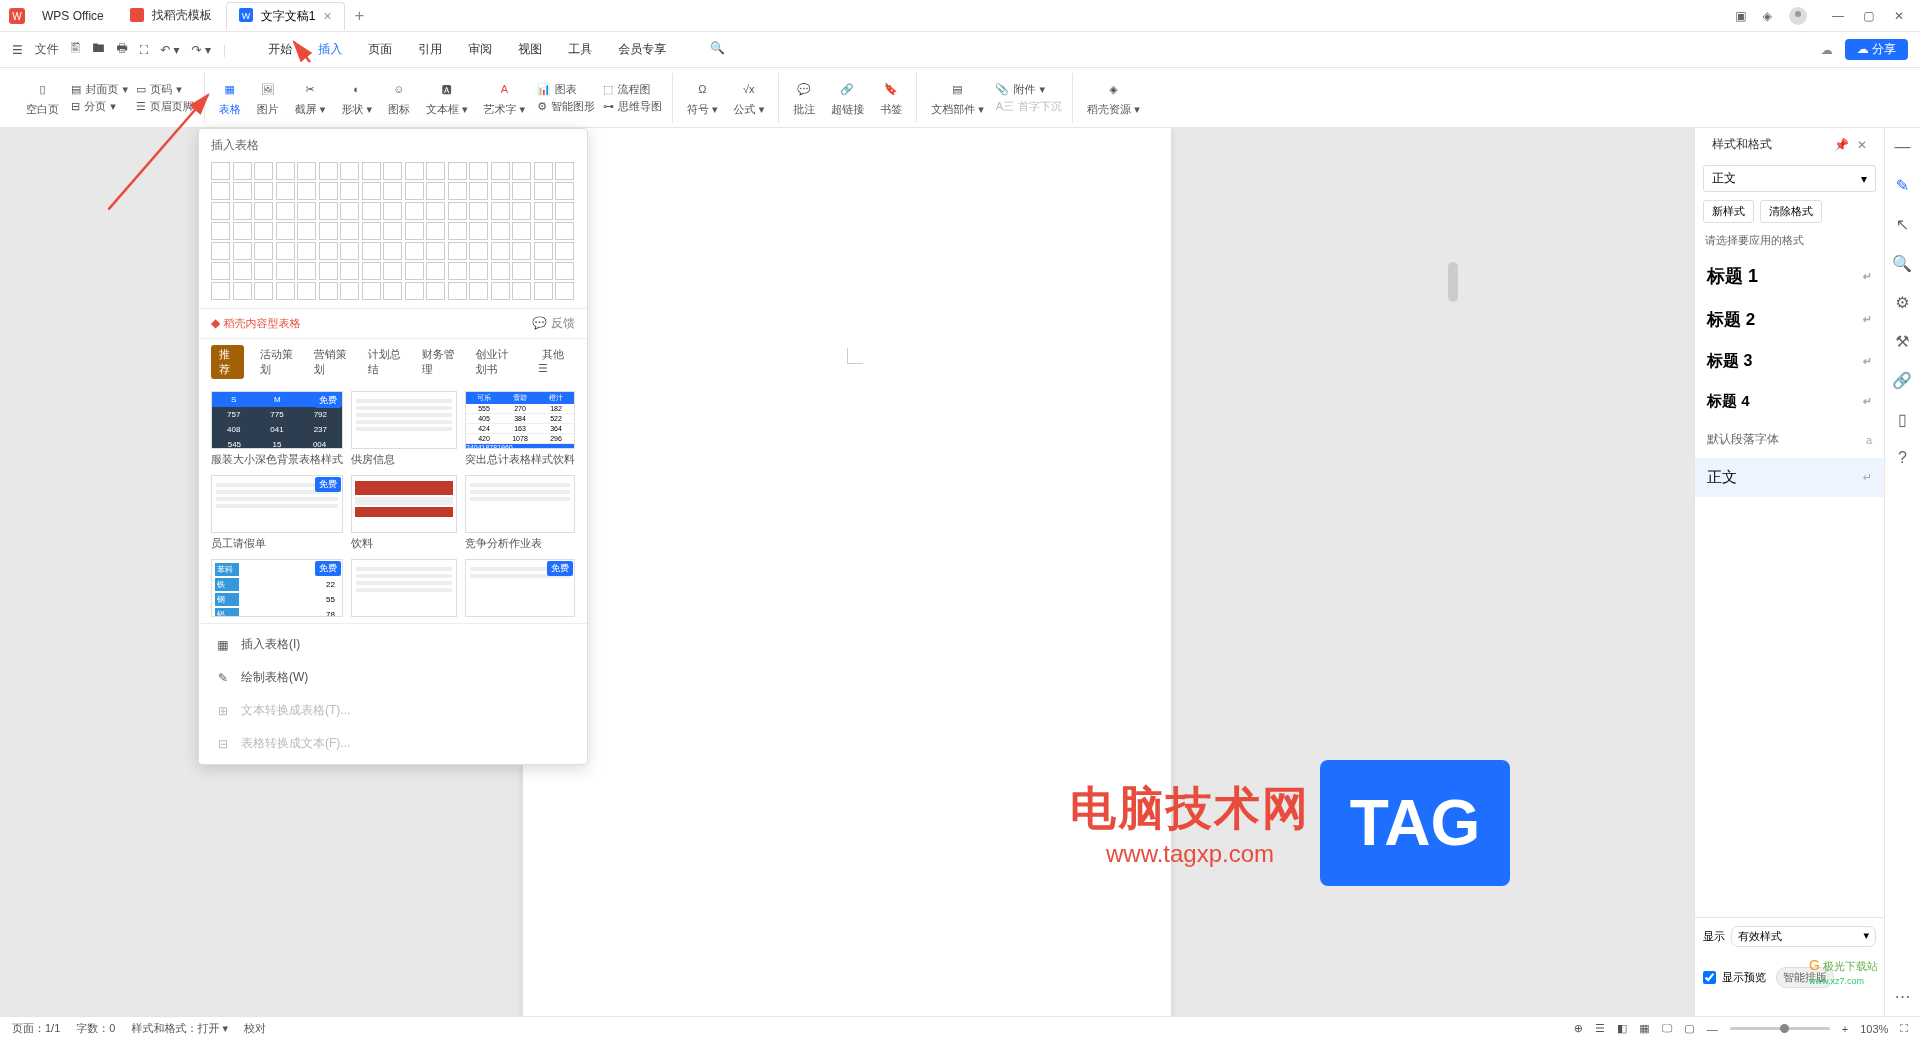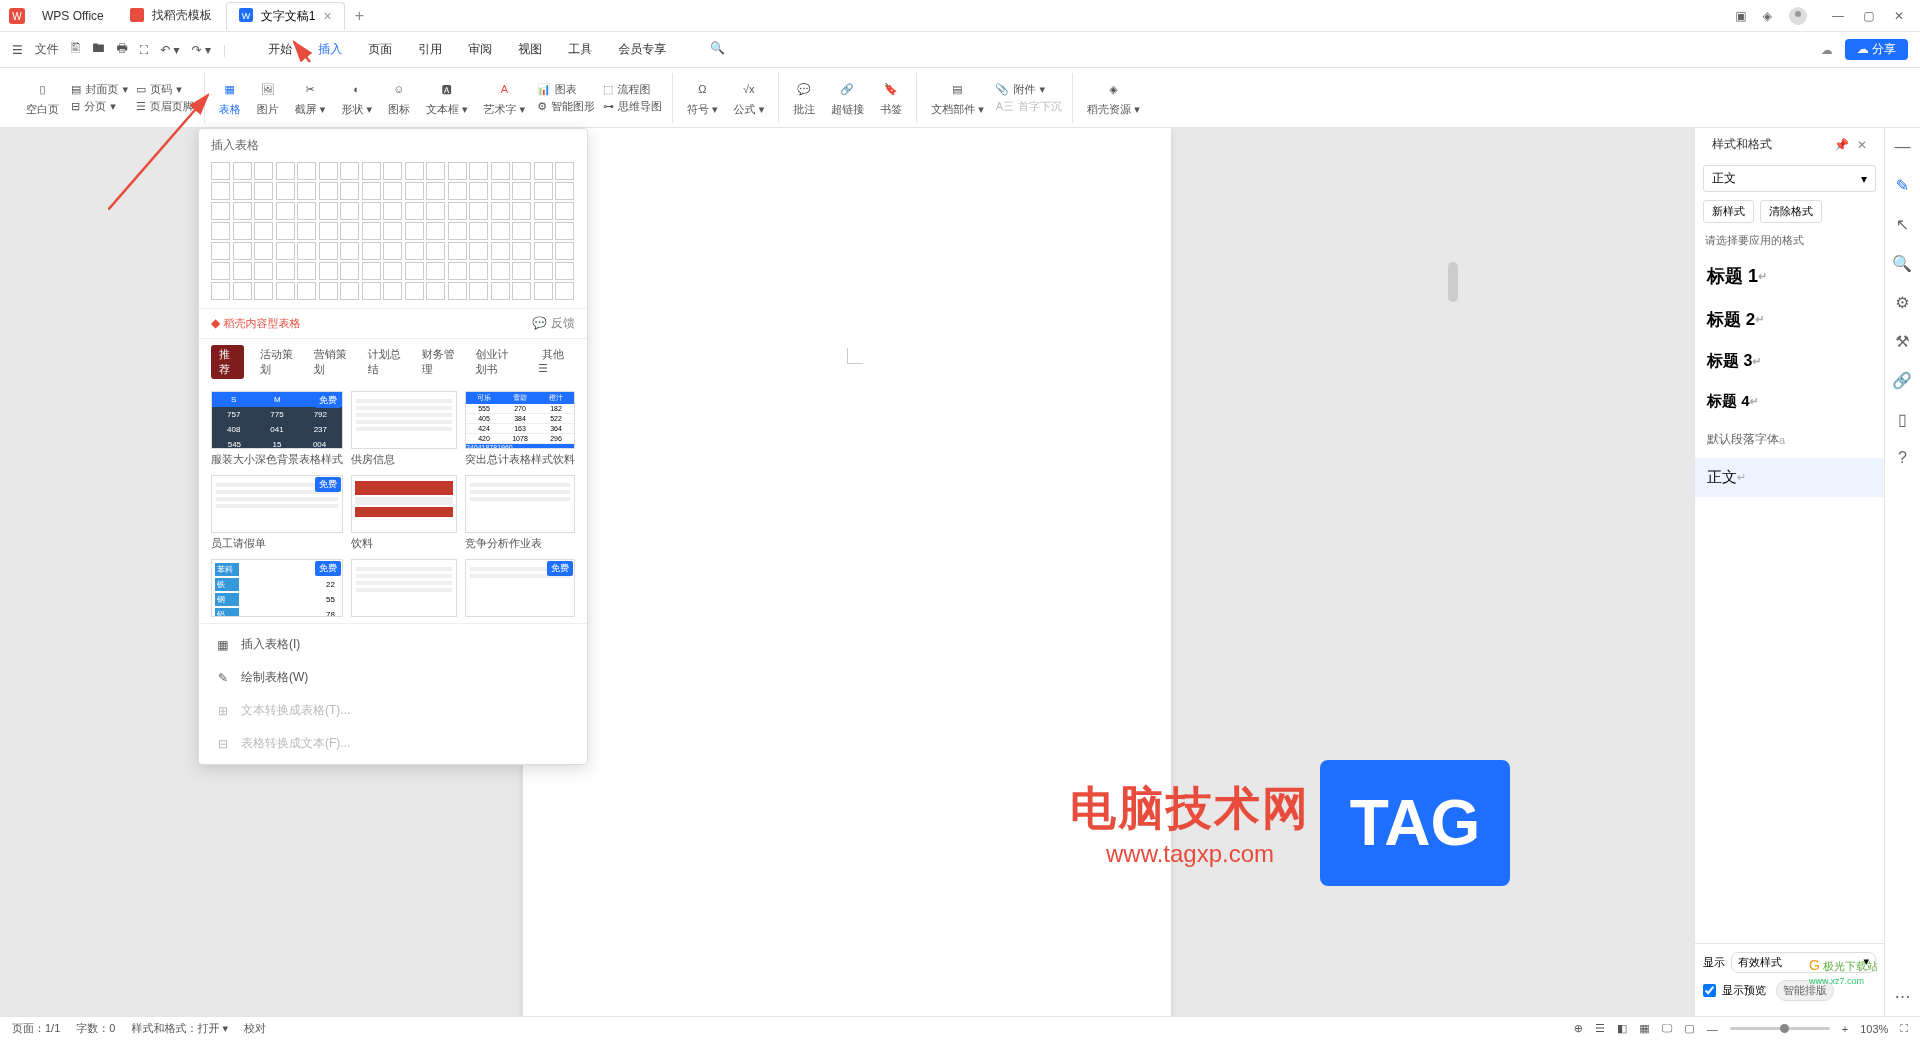--- a/index.html
+++ b/index.html
@@ -40,44 +40,44 @@
 .sidebar-icons{width:36px;background:#fff;border-left:1px solid #e5e5e5;display:flex;flex-direction:column;align-items:center;padding-top:10px;gap:20px;color:#666}
 .sidebar-icons span{cursor:pointer;font-size:16px}
 .styles-panel{width:190px;background:#fff;border-left:1px solid #e5e5e5;display:flex;flex-direction:column}
 .panel-header{padding:8px 17px;display:flex;align-items:center;justify-content:space-between;font-size:12px;color:#333}
 .panel-header-icons{display:flex;gap:8px;color:#888}
 .style-select{margin:4px 8px;padding:4px 8px;border:1px solid #ddd;border-radius:3px;display:flex;justify-content:space-between;align-items:center;font-size:12px}
 .style-btns{display:flex;gap:6px;padding:4px 8px}
 .style-btn{padding:3px 8px;border:1px solid #ddd;border-radius:3px;font-size:11px;cursor:pointer}
 .style-label{padding:6px 10px;font-size:11px;color:#666}
 .style-list{flex:1;overflow:auto}
-.style-item{padding:10px 12px;display:flex;align-items:center;cursor:pointer;font-size:15px}
+.style-item{padding:10px 12px;display:flex;justify-content:space-between;align-items:center;cursor:pointer;font-size:15px}
 .style-item.h1,.style-item.h2,.style-item.h3,.style-item.h4{font-weight:bold}
 .style-item.h1{font-size:18px}
 .style-item.h2{font-size:17px}
 .style-item.h3{font-size:16px}
 .style-item.h4{font-size:15px}
 .style-item.small{font-size:12px;color:#666}
 .style-item.selected{background:#eef4ff}
 .style-item .enter{color:#aaa;font-size:11px}
 .panel-footer{border-top:1px solid #e5e5e5;padding:8px}
-.display-row{display:flex;align-items:center;gap:6px;font-size:11px;margin-bottom:10px}
+.display-row{display:flex;align-items:center;gap:6px;font-size:11px;margin-bottom:23px}
 .display-select{flex:1;border:1px solid #ddd;padding:2px 6px;border-radius:7px;display:flex;justify-content:space-between}
 .smart-btn{position:absolute;right:42px;font-size:11px;background:#f0f0f0;border:1px solid #ddd;padding:2px 6px;border-radius:10px;color:#666}
 .statusbar{height:24px;background:#fff;border-top:1px solid #e5e5e5;display:flex;align-items:center;padding:0 12px;font-size:11px;color:#555;gap:16px}
 .statusbar-right{margin-left:auto;display:flex;align-items:center;gap:12px}
 .zoom-slider{width:100px;height:3px;background:#ccc;position:relative;border-radius:2px}
 .zoom-thumb{position:absolute;left:50%;top:-3px;width:9px;height:9px;background:#888;border-radius:50%}
 .table-popup{position:absolute;left:198px;top:128px;width:390px;background:#fff;border:1px solid #ddd;border-radius:4px;box-shadow:0 4px 16px rgba(0,0,0,0.15);z-index:100}
 .popup-title{padding:8px 12px;font-size:12px;color:#666}
 .table-grid{padding:0 12px 8px;display:grid;grid-template-columns:repeat(17,1fr);gap:2px}
 .table-cell{width:19px;height:18px;border:1px solid #ccc;background:#fff}
 .popup-section{padding:6px 12px;display:flex;justify-content:space-between;align-items:center;font-size:12px;color:#555;border-top:1px solid #eee}
 .popup-tabs{display:flex;gap:12px;padding:6px 12px;font-size:11px;color:#555;border-top:1px solid #eee}
-.popup-tabs span.active{color:#fff;background:#7f1d1d;padding:2px 8px;border-radius:3px}
+.popup-tabs span.active{color:#fff;background:#a16207;padding:2px 8px;border-radius:3px}
 .popup-tabs span{padding:2px 4px;cursor:pointer}
 .popup-tabs .more{margin-left:auto}
 .templates{padding:6px 12px;display:grid;grid-template-columns:repeat(3,1fr);gap:8px}
 .tmpl{position:relative}
 .tmpl-img{width:100%;height:58px;border:1px solid #ddd;background:#fff;position:relative;overflow:hidden;font-size:7px}
 .tmpl-badge{position:absolute;top:2px;right:2px;background:#1e6fff;color:#fff;font-size:9px;padding:1px 4px;border-radius:2px}
 .tmpl-label{font-size:11px;color:#555;margin-top:3px;white-space:nowrap;overflow:hidden}
 .tmpl-dark{background:#2c3e50!important;color:#fff}
 .tmpl-dark .trow{display:flex;justify-content:space-around;padding:3px 0;font-size:8px}
 .tmpl-table{display:flex;flex-direction:column;height:100%}

